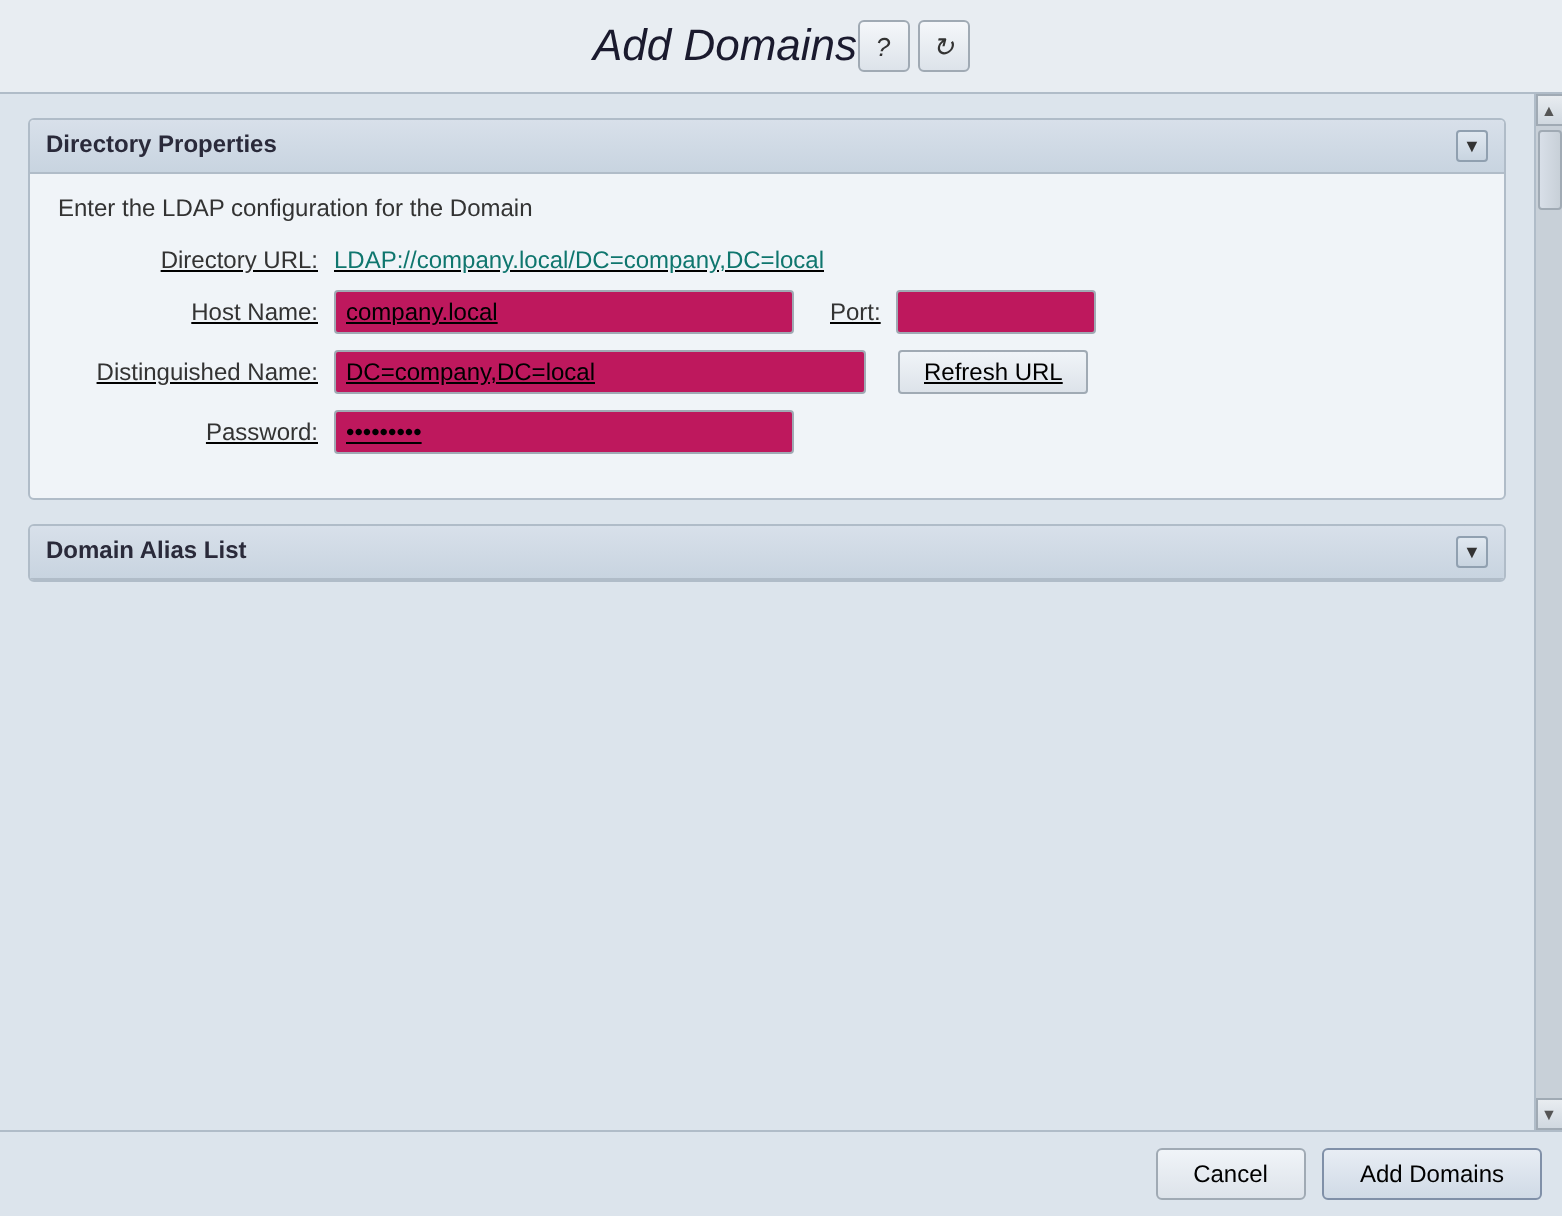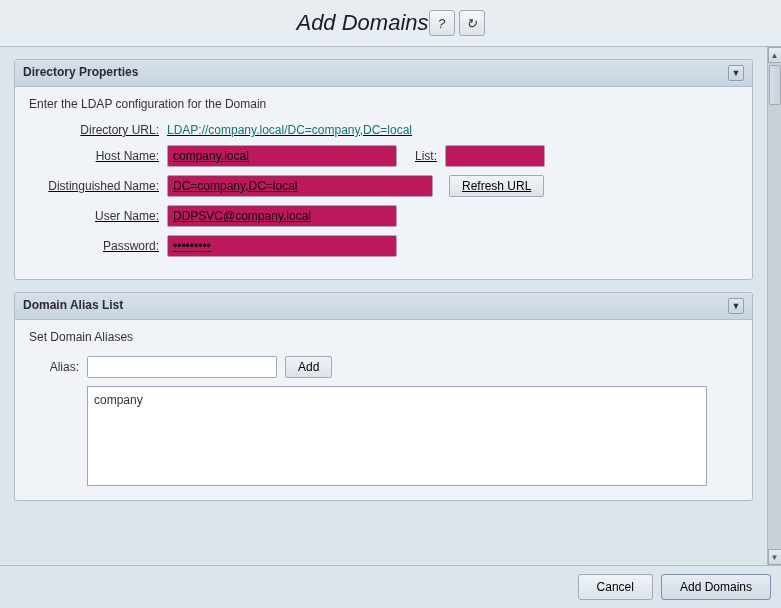--- a/index.html
+++ b/index.html
@@ -317,63 +317,46 @@
 
           <div class="form-row">
             <span class="form-label">Directory URL:</span>
             <span class="directory-url-value">LDAP://company.local/DC=company,DC=local</span>
           </div>
 
           <div class="form-row">
             <span class="form-label">Host Name:</span>
             <input class="form-input input-hostname" type="text" value="company.local" style="">
             <div class="port-refresh-row">
-              <span class="form-label" style="width:auto;padding-left:10px;">List:</span>
+              <span class="form-label" style="width:auto;padding-left:10px;">Port:</span>
               <input class="form-input input-port" type="text" value="" style="">
             </div>
           </div>
 
           <div class="form-row">
             <span class="form-label">Distinguished Name:</span>
             <input class="form-input input-dn" type="text" value="DC=company,DC=local" style="">
             <button class="btn" style="margin-left:8px;">Refresh URL</button>
           </div>
 
-          <div class="form-row">
-            <span class="form-label">User Name:</span>
-            <input class="form-input input-username" type="text" value="DDPSVC@company.local" style="">
-          </div>
 
           <div class="form-row">
             <span class="form-label">Password:</span>
             <input class="form-input input-password" type="password" value="password1" style="">
           </div>
         </div>
       </div>
 
       <div class="panel">
         <div class="panel-header">
           <span>Domain Alias List</span>
           <div class="panel-collapse-btn">
             <span>▼</span>
           </div>
         </div>
-        <div class="panel-body">
-          <div class="panel-subtitle">Set Domain Aliases</div>
-
-          <div class="alias-input-row">
-            <span class="alias-label">Alias:</span>
-            <input class="alias-input" type="text" style="">
-            <button class="btn">Add</button>
-          </div>
-
-          <div class="alias-list">
-            <div>company</div>
-          </div>
-        </div>
       </div>
 
     </div>
 
     <div class="scrollbar-track">
       <div class="scrollbar-arrow">
         <span>▲</span>
       </div>
       <div class="scrollbar-thumb"></div>
       <div style="flex:1;"></div>

